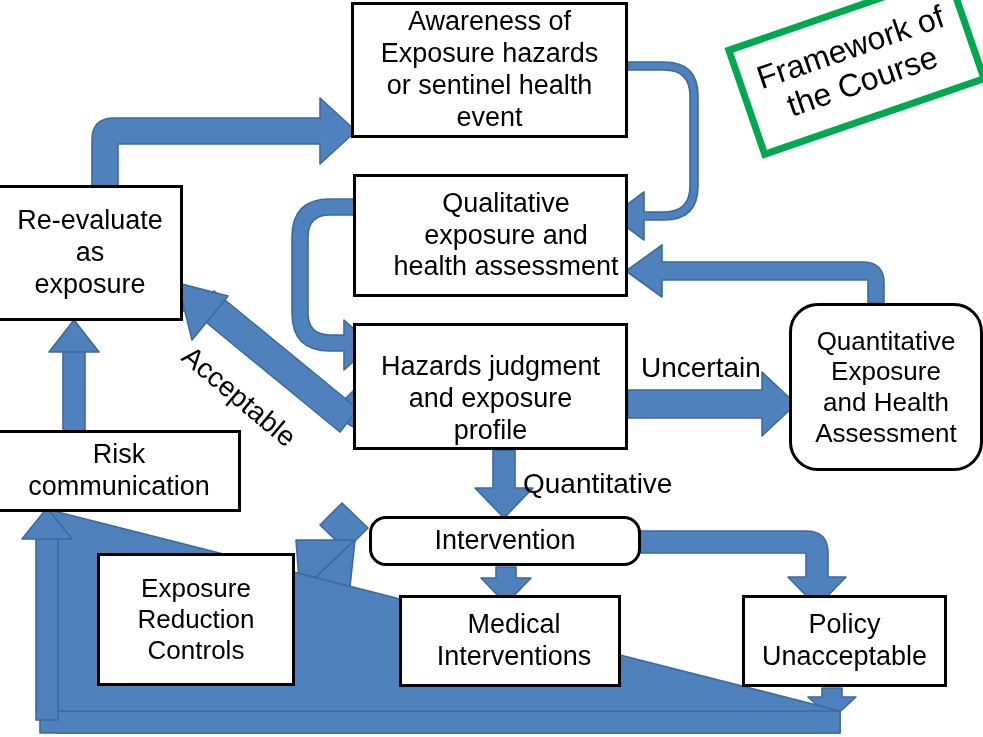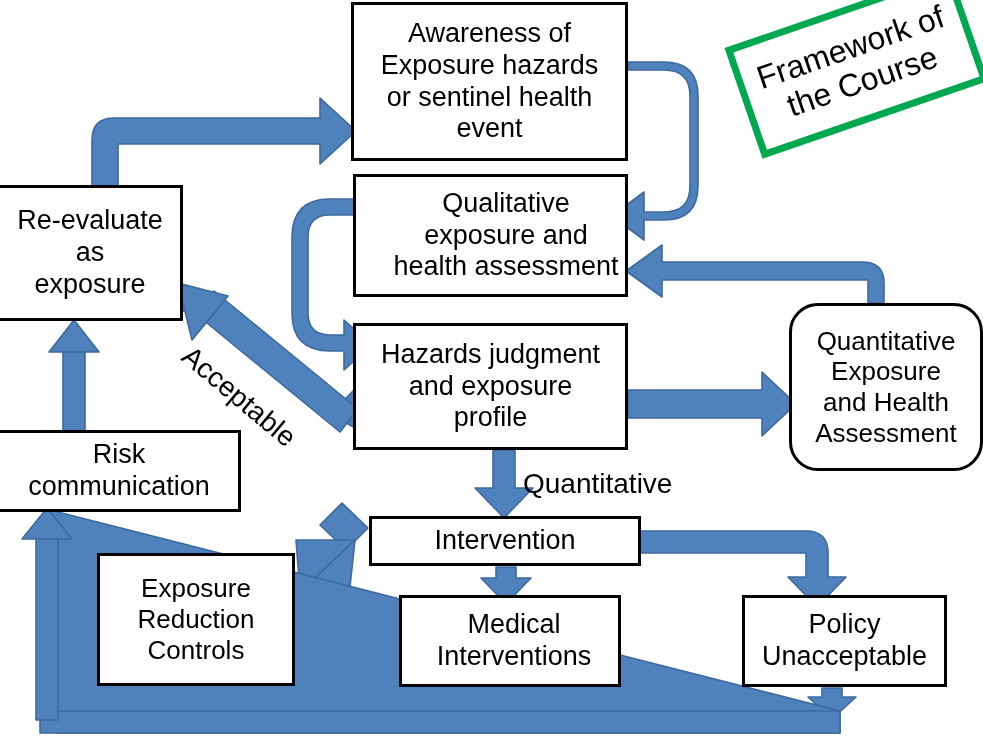--- a/index.html
+++ b/index.html
@@ -198,34 +198,34 @@
          L 46,509
          Z"></path>
     <rect class="arw" x="40" y="711" width="800" height="22"></rect>
     <rect class="arw" x="36" y="535" width="22" height="185"></rect>
     <polygon class="arw" points="47,508 72,539 22,539"></polygon>
 
     <rect class="arw" x="63" y="348" width="22" height="84"></rect>
     <polygon class="arw" points="74,320 99,352 49,352"></polygon>
   </svg>
 
-  <div class="box" id="b-awareness" style="left:351px;top:2px;width:277px;height:159px;font-size:27px;">
+  <div class="box" id="b-awareness" style="left:351px;top:2px;width:277px;height:136px;font-size:27px;">
     <span>Awareness of
 Exposure hazards
 or sentinel health
 event</span>
   </div>
 
   <div class="box" id="b-qualitative" style="left:353px;top:174px;width:275px;height:123px;font-size:27px;padding-left:31px;">
     <span>Qualitative
 exposure and
 health assessment</span>
   </div>
 
-  <div class="box" id="b-hazards" style="left:353px;top:323px;width:275px;height:127px;font-size:27px;">
+  <div class="box" id="b-hazards" style="left:353px;top:323px;width:275px;height:127px;font-size:27px;align-items:flex-end;">
     <span>Hazards judgment
 and exposure
 profile</span>
   </div>
 
   <div class="box" id="b-reevaluate" style="left:-3px;top:185px;width:186px;height:136px;font-size:27px;">
     <span>Re-evaluate
 as
 exposure</span>
   </div>
@@ -235,40 +235,43 @@
 Exposure
 and Health
 Assessment</span>
   </div>
 
   <div class="box" id="b-risk-comm" style="left:-3px;top:430px;width:244px;height:82px;font-size:27px;">
     <span>Risk
 communication</span>
   </div>
 
-  <div class="box" id="b-intervention" style="left:369px;top:516px;width:272px;height:50px;font-size:27px;">
+  <div class="box" id="b-intervention" style="left:369px;top:516px;width:272px;height:50px;font-size:27px;border-radius:17px;">
     <span>Intervention</span>
   </div>
 
   <div class="box" id="b-exposure" style="left:97px;top:553px;width:198px;height:133px;font-size:26px;">
     <span>Exposure
 Reduction
 Controls</span>
   </div>
 
   <div class="box" id="b-medical" style="left:399px;top:595px;width:222px;height:92px;font-size:27px;padding-left:8px;">
     <span>Medical
 Interventions</span>
   </div>
 
   <div class="box" id="b-policy" style="left:742px;top:595px;width:205px;height:92px;font-size:27px;">
     <span>Policy
 Unacceptable</span>
   </div>
 
+  <div class="lbl" style="left:641px;top:352px;font-size:28px;">
+    <span>Uncertain</span>
+  </div>
 
   <div class="lbl" style="left:196px;top:340px;font-size:28px;transform:rotate(40deg);transform-origin:left top;">
     <span>Acceptable</span>
   </div>
 
   <div class="lbl" style="left:523px;top:468px;font-size:28px;">
     <span>Quantitative</span>
   </div>
 
   <div id="banner" style="left:737px;top:6px;width:239px;height:117px;font-size:32px;

